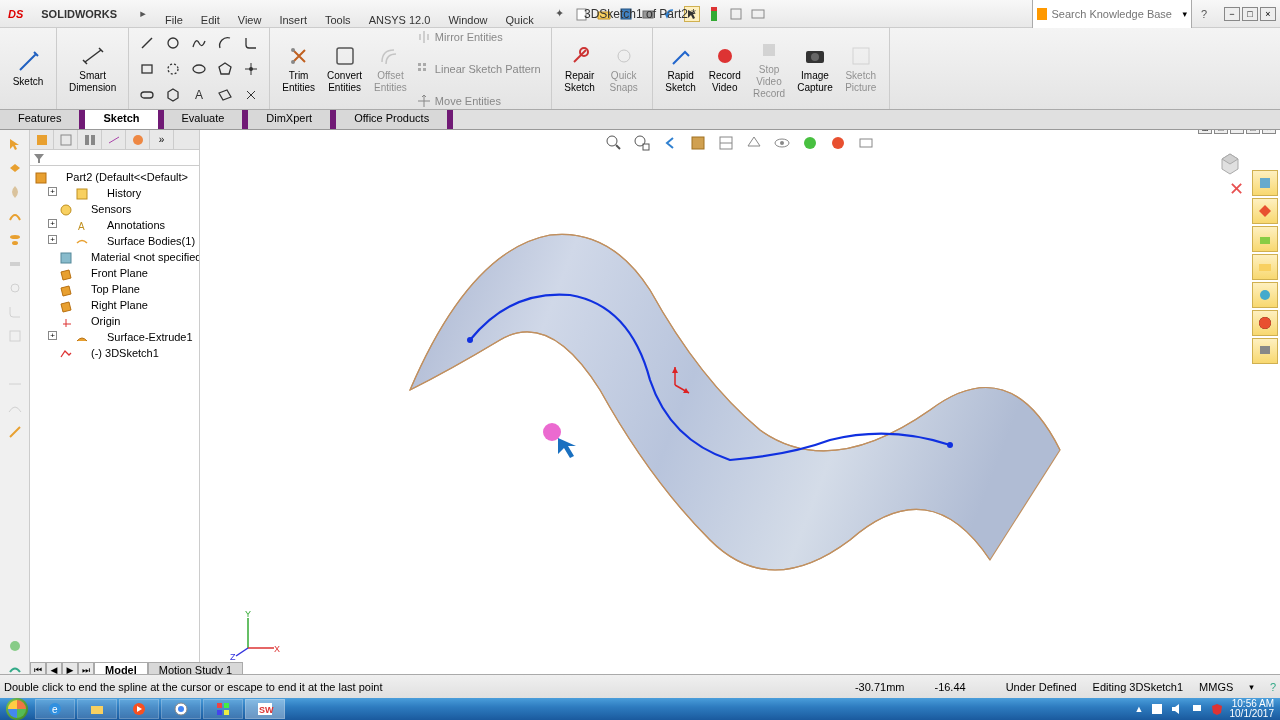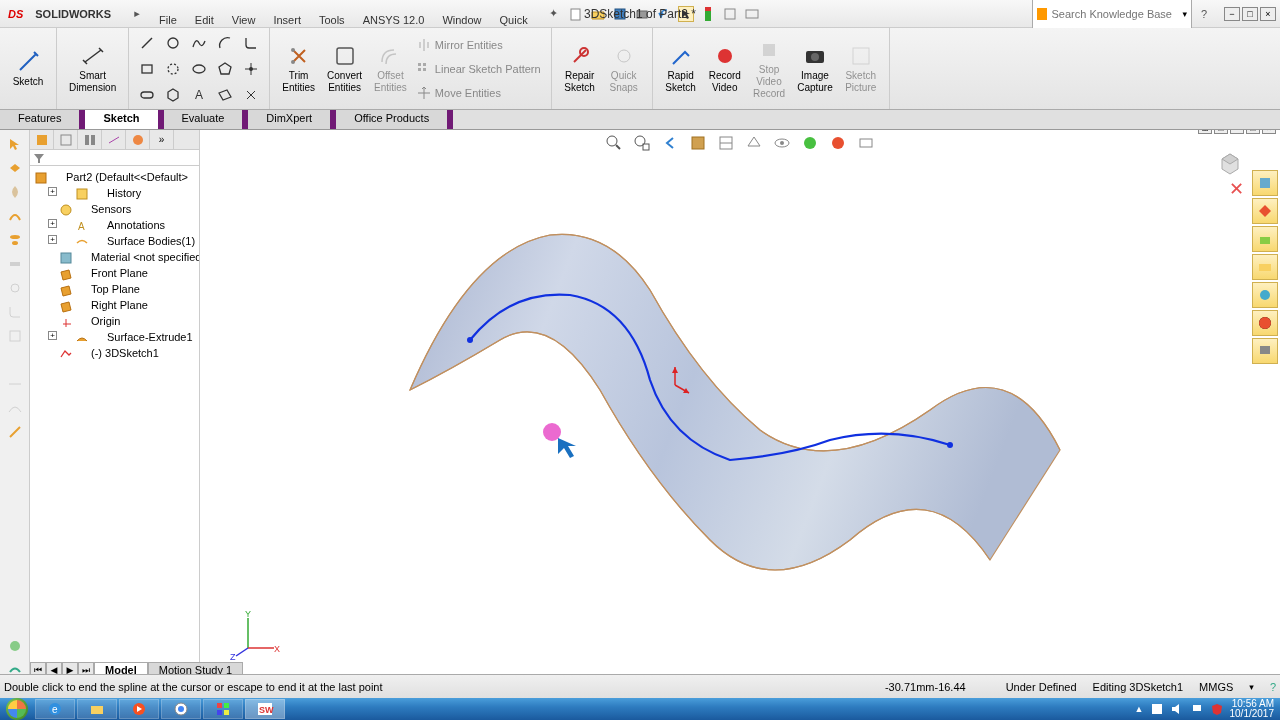--- a/index.html
+++ b/index.html
@@ -1,40 +1,40 @@
 <!DOCTYPE html>
 <html><head>
 <meta charset="utf-8">
 <style>
 * { margin:0; padding:0; box-sizing:border-box; font-family:'Segoe UI',Tahoma,sans-serif; }
 body { width:1280px; height:720px; overflow:hidden; background:#fff; position:relative; }
 
 
 .title-bar { height:28px; background:linear-gradient(#f8f8f8,#e8e8e8); border-bottom:1px solid #ccc; display:flex; align-items:center; font-size:11px; }
 .app-logo { display:flex; align-items:center; padding:0 8px; font-weight:bold; font-size:11px; color:#333; }
-.app-logo .ds { color:#d00; font-weight:bold; margin-right:12px; font-style:italic; }
+.app-logo .ds { color:#d00; font-weight:bold; margin-right:18px; font-style:italic; }
 .menu-bar { display:flex; gap:2px; margin-left:6px; }
 .menu-item { padding:4px 8px; cursor:pointer; color:#333;margin-top:13px; }
 .title-icons { display:flex; gap:6px; margin-left:10px; align-items:center; }
 .ti { width:16px; height:16px; display:flex; align-items:center; justify-content:center; font-size:11px; color:#555; }
 .doc-title { position:absolute; left:50%; transform:translateX(-50%); font-size:12px; color:#333; }
 .search-box { margin-left:auto; display:flex; align-items:center; height:36px; border:1px solid #aaa; background:#fff; padding:0 4px; width:160px; }
 .search-box input { border:none; outline:none; font-size:11px; width:100%; }
 .search-box .ico { width:12px; height:12px; background:#f90; margin-right:4px; }
 .win-btns { display:flex; margin-left:8px; margin-right:4px; gap:2px; }
 .win-btn { width:16px; height:14px; border:1px solid #888; font-size:9px; display:flex; align-items:center; justify-content:center; background:#eee; }
 
 
 .ribbon { height:82px; background:linear-gradient(#f4f4f4,#e4e4e4); border-bottom:1px solid #aaa; display:flex; align-items:stretch; font-size:10px; position:relative; }
 .ribbon-group { display:flex; align-items:center; padding:2px 6px; border-right:1px solid #ccc; }
 .rbtn { display:flex; flex-direction:column; align-items:center; justify-content:center; padding:2px 6px; min-width:44px; cursor:pointer; text-align:center; line-height:1.2; }
 .rbtn .ico { width:24px; height:24px; margin-bottom:2px; display:flex; align-items:center; justify-content:center; }
 .tool-grid { display:grid; grid-template-columns:repeat(5,24px); grid-template-rows:repeat(3,24px); gap:2px; }
 .tg-cell { display:flex; align-items:center; justify-content:center; cursor:pointer; }
-.entity-list { display:flex; flex-direction:column; gap:10px; padding:2px 4px; }
+.entity-list { display:flex; flex-direction:column; gap:18px; padding:2px 4px; }
 .entity-row { display:flex; align-items:center; gap:4px; font-size:11px; color:#888; }
 .entity-row .ei { width:14px; height:14px; }
 .brand-logo { position:absolute; right:10px; top:20px; font-size:26px; font-weight:bold; font-family:Arial; letter-spacing:1px; }
 .brand-logo .p1 { color:rgba(200,60,90,0.5); }
 .brand-logo .p2 { color:rgba(90,140,90,0.5); }
 .brand-logo .p3 { color:rgba(70,130,200,0.5); }
 
 
 .cmd-tabs { height:20px; background:#e0e0e0; display:flex; font-size:11px; border-bottom:1px solid #999; }
 .cmd-tab { padding:2px 18px; border-right:6px solid #701a75; background:#d8d8d8; cursor:pointer; }
@@ -65,21 +65,21 @@
 
 .bottom-tabs { position:absolute; bottom:40px; left:30px; height:18px; display:flex; font-size:11px; background:#e8e8e8; }
 .bt-nav { display:flex; }
 .bt-nav div { width:16px; border:1px solid #aaa; text-align:center; cursor:pointer; font-size:9px; line-height:14px; }
 .bt-tab { padding:1px 10px; border:1px solid #aaa; background:#d8d8d8; cursor:pointer; }
 .bt-tab.active { background:#fff; font-weight:bold; }
 
 
 .status-bar { position:absolute; bottom:22px; left:0; right:0; height:24px; background:linear-gradient(#f0f0f0,#e0e0e0); border-top:1px solid #aaa; display:flex; align-items:center; font-size:11px; padding:0 4px; }
 .status-msg { flex:0 0 auto; }
-.status-coords { margin-left:auto; display:flex; margin-right:40px; }
+.status-coords { margin-left:auto; display:flex; gap:30px; margin-right:40px; }
 .status-right { display:flex; gap:16px; align-items:center; }
 
 
 .taskbar { position:absolute; bottom:0; left:0; right:0; height:22px; background:linear-gradient(#4a9edb,#2e7cc0 40%,#1a5a9e); display:flex; align-items:center; }
 .start-orb { width:22px; height:22px; border-radius:50%; background:radial-gradient(circle at 30% 30%,#7ec850,#3a8020); margin:0 6px; cursor:pointer; position:relative; }
 .start-orb::before { content:''; position:absolute; inset:2px; border-radius:50%; background:conic-gradient(#e74 0 25%,#5b5 25% 50%,#48e 50% 75%,#fc4 75%); }
 .tb-btn { width:40px; height:20px; margin:0 1px; background:rgba(255,255,255,0.15); border:1px solid rgba(255,255,255,0.2); cursor:pointer; display:flex; align-items:center; justify-content:center; }
 .tb-btn.active { background:rgba(255,255,255,0.35); }
 .tray { margin-left:auto; display:flex; align-items:center; gap:6px; color:#fff; font-size:10px; padding-right:6px; }
 .tray-ico { width:14px; height:14px; }

